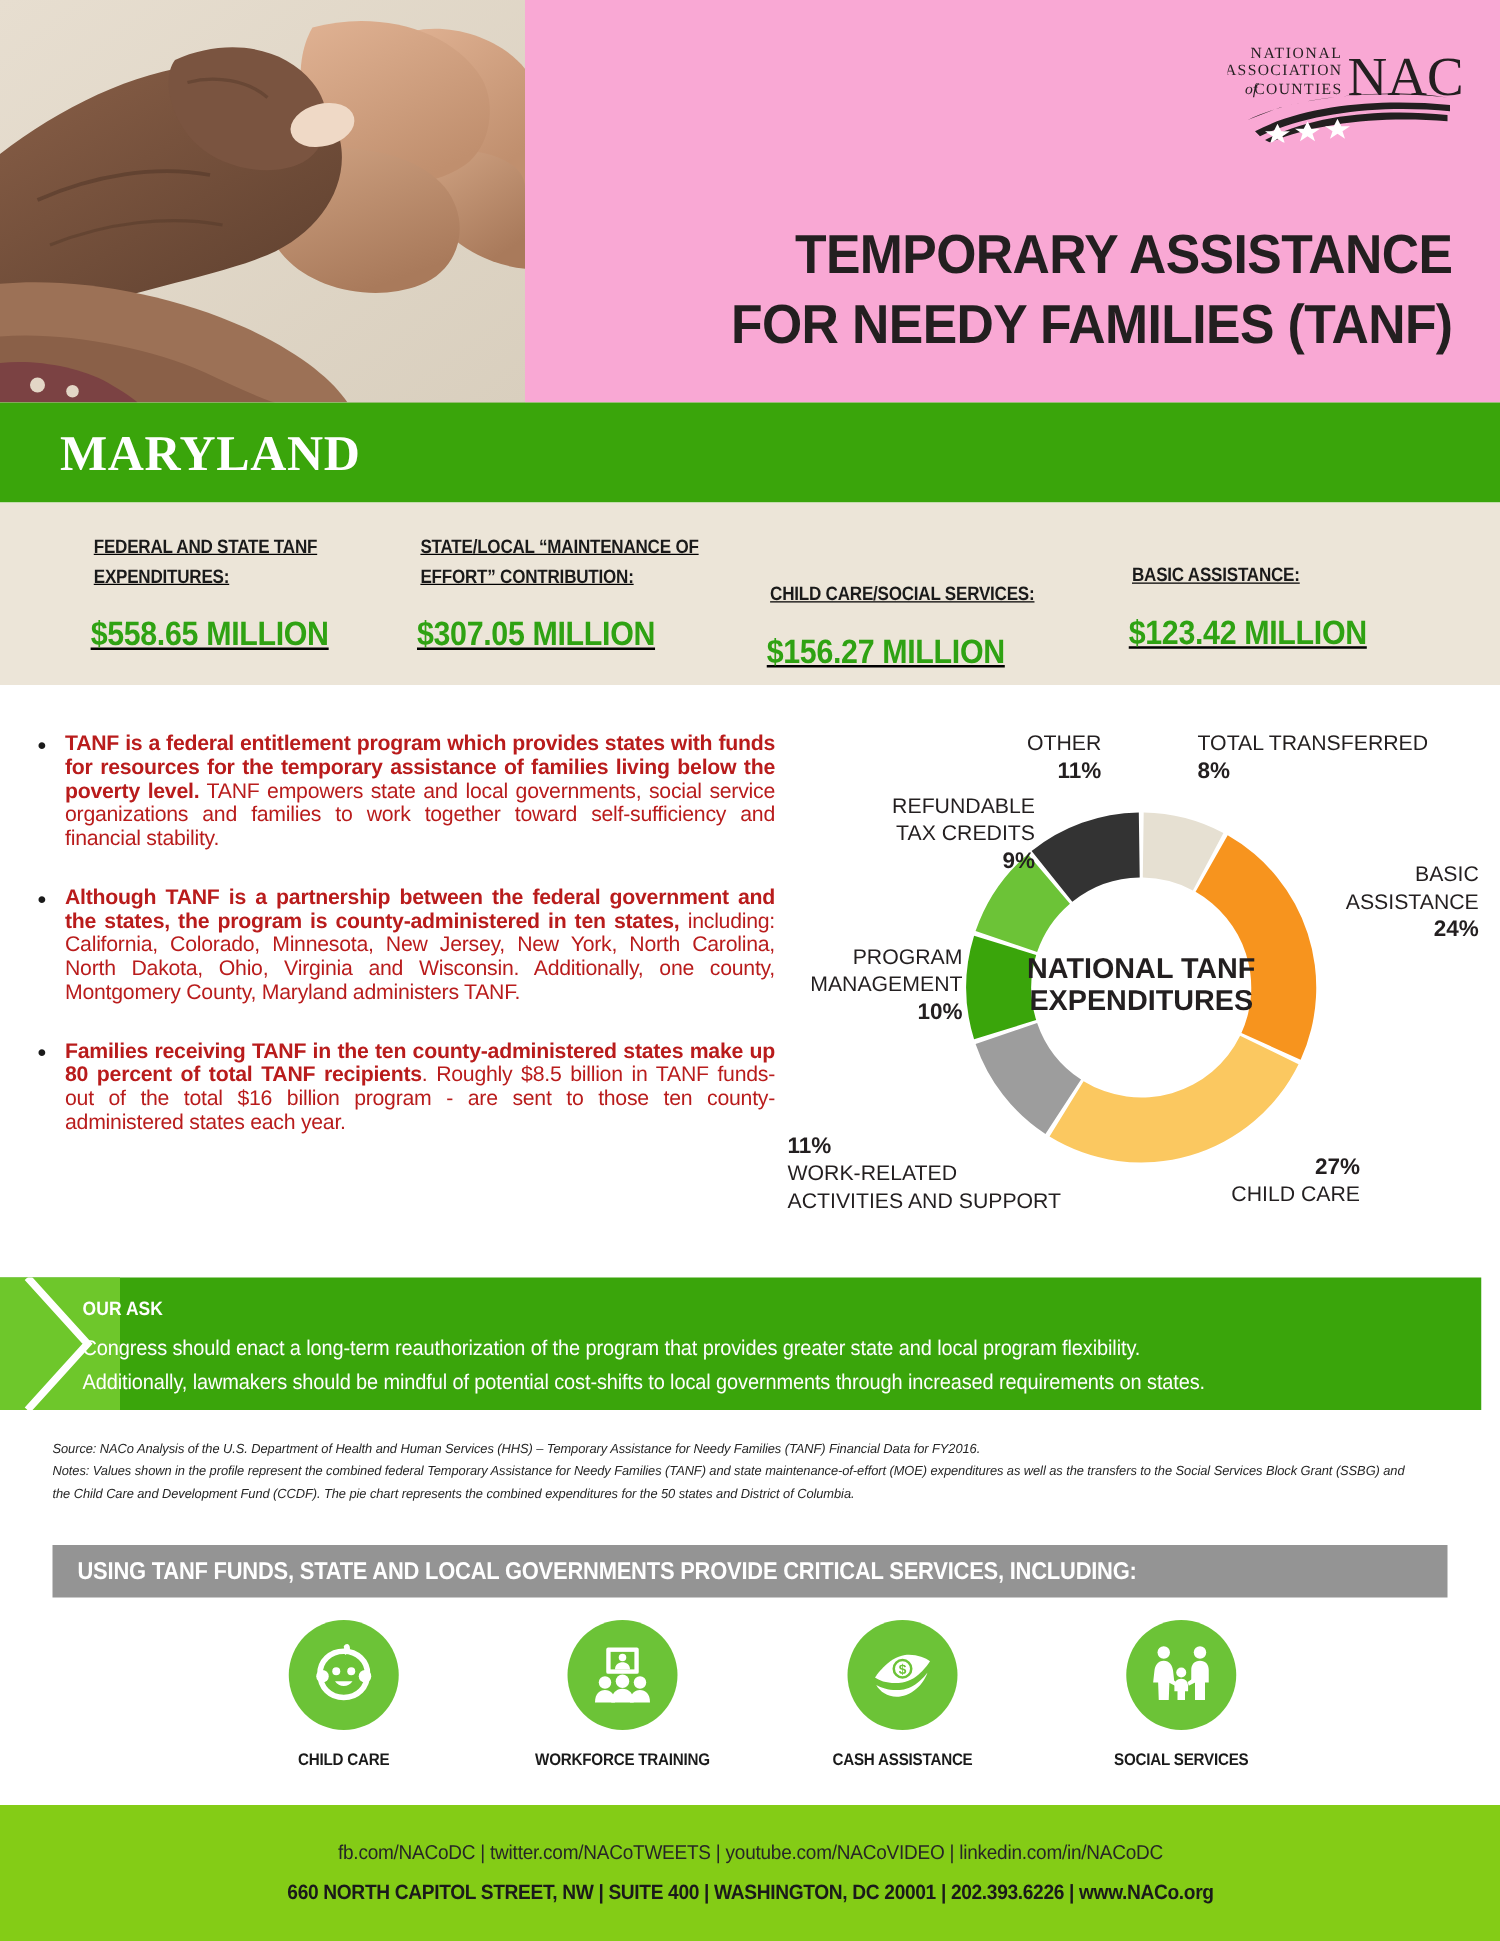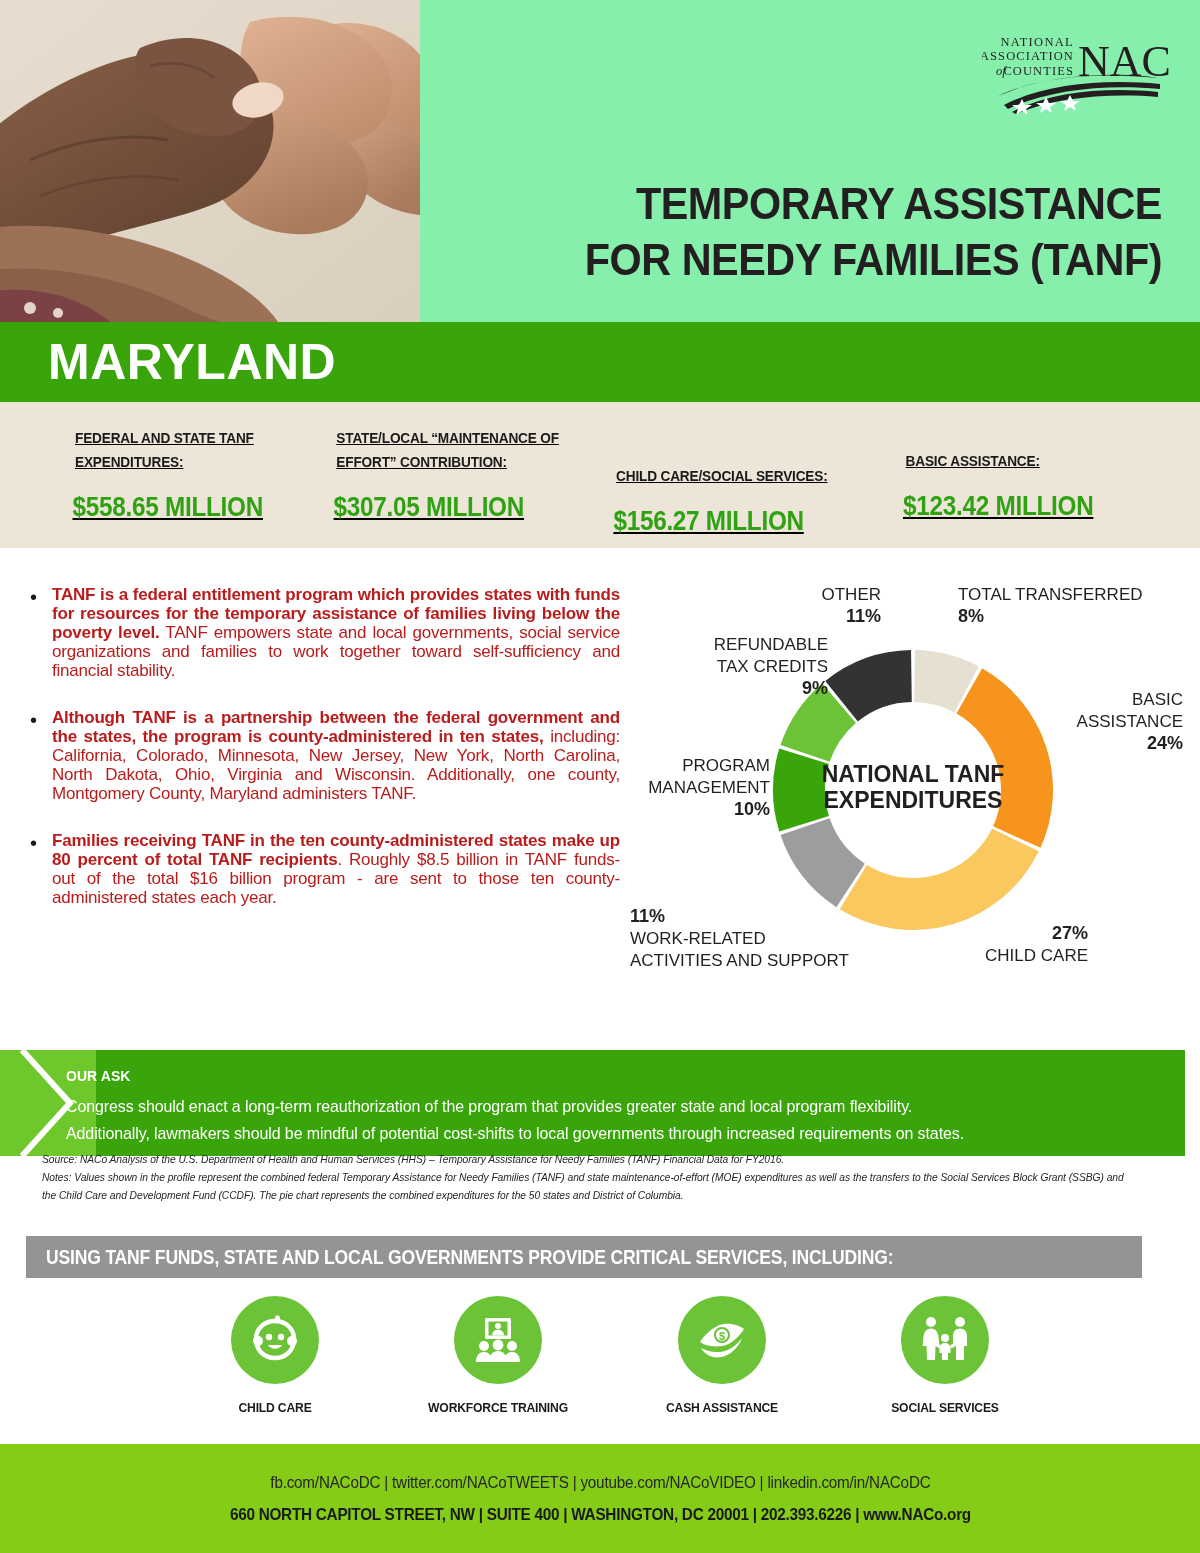--- a/index.html
+++ b/index.html
@@ -7,21 +7,21 @@
     width: 1200px; height: 1553px;
     background: #ffffff;
     font-family: "Liberation Sans", sans-serif;
     overflow: hidden;
   }
   .page { position: relative; width: 1200px; height: 1553px; background: #ffffff; }
 
   
   .header {
     position: absolute; left: 0; top: 0; width: 1200px; height: 322px;
-    background: #86efac;
+    background: #f9a8d4;
     overflow: hidden;
   }
   .photo {
     position: absolute; left: 0; top: 0; width: 420px; height: 322px;
     overflow: hidden;
     background: #ddd3c3;
   }
   .photo svg { display: block; width: 420px; height: 322px; }
 
   .naco-logo {
@@ -45,23 +45,24 @@
 
   
   .state-banner {
     position: absolute; left: 0; top: 322px; width: 1200px; height: 80px;
     background: #3aa50b;
     display: flex; align-items: center;
   }
   .state-name {
     margin-left: 48px;
     color: #ffffff;
-    font-size: 50px;
+    font-size: 40px;
     font-weight: 700;
     letter-spacing: 0.5px;
+    font-family: Liberation Serif, serif;
   }
 
   
   .stats {
     position: absolute; left: 0; top: 402px; width: 1200px; height: 146px;
     background: #ece5d8;
   }
   .stat {
     position: absolute; text-align: left; text-decoration: underline;
   }
@@ -120,21 +121,21 @@
     font-family: "Liberation Sans", sans-serif;
     font-size: 17px; fill: #231f20; font-weight: 400;
   }
   .lbl-pct {
     font-family: "Liberation Sans", sans-serif;
     font-size: 18px; fill: #231f20; font-weight: 700;
   }
 
   
   .ourask {
-    position: absolute; left: 0; top: 1022px; width: 1185px; height: 106px; margin-top: 28px;
+    position: absolute; left: 0; top: 1022px; width: 1185px; height: 106px;
   }
   .ourask .bg { position: absolute; inset: 0; background: #3aa50b; }
   .ourask .lightblock {
     position: absolute; left: 0; top: 0; width: 96px; height: 106px;
     background: #6ec72b;
   }
   .ourask .chev {
     position: absolute; left: 12px; top: 0; width: 70px; height: 106px;
   }
   .ourask .chev svg { display:block; width:70px; height:106px; }
@@ -158,21 +159,21 @@
     color: #262626;
     font-size: 10.6px;
     line-height: 18.2px;
     font-style: italic;
     letter-spacing: -0.05px;
     transform: scaleX(0.97); transform-origin: left top;
   }
 
   
   .svc-bar {
-    position: absolute; left: 26px; top: 1236px; width: 1116px; height: 42px;
+    position: absolute; left: 42px; top: 1236px; width: 1116px; height: 42px;
     background: #949494;
     display: flex; align-items: center;
   }
   .svc-bar .txt {
     margin-left: 20px; color: #ffffff;
     font-weight: 700; font-size: 19.5px; letter-spacing: -0.2px;
     transform: scaleX(0.9); transform-origin: left center;
   }
   .svc-row {
     position: absolute; left: 180px; top: 1296px; width: 860px; height: 120px;

